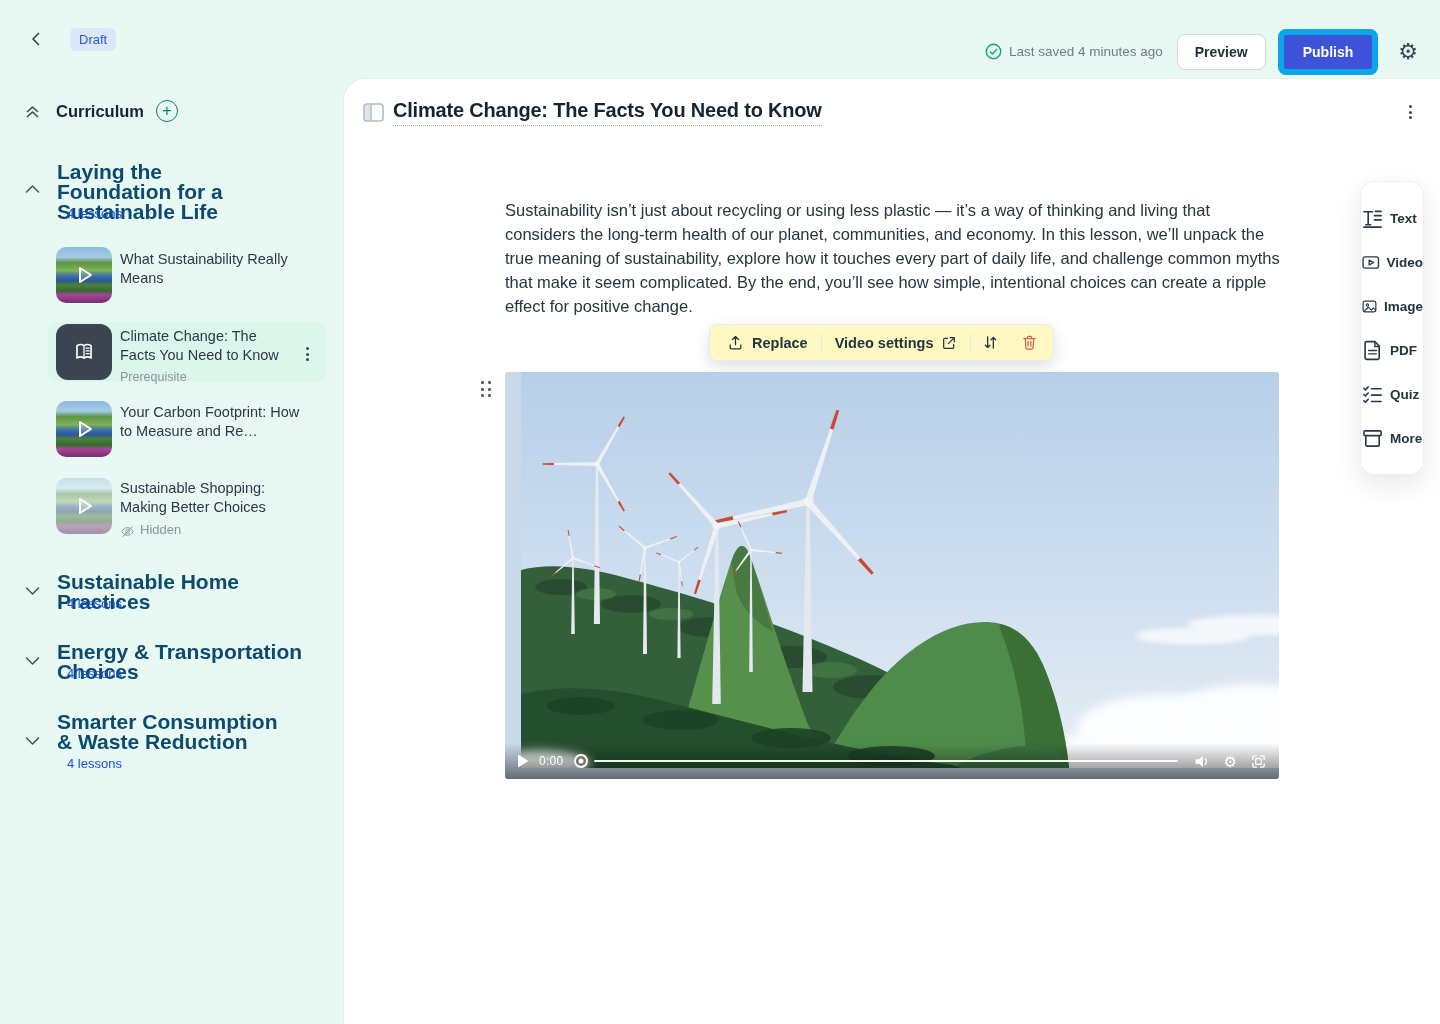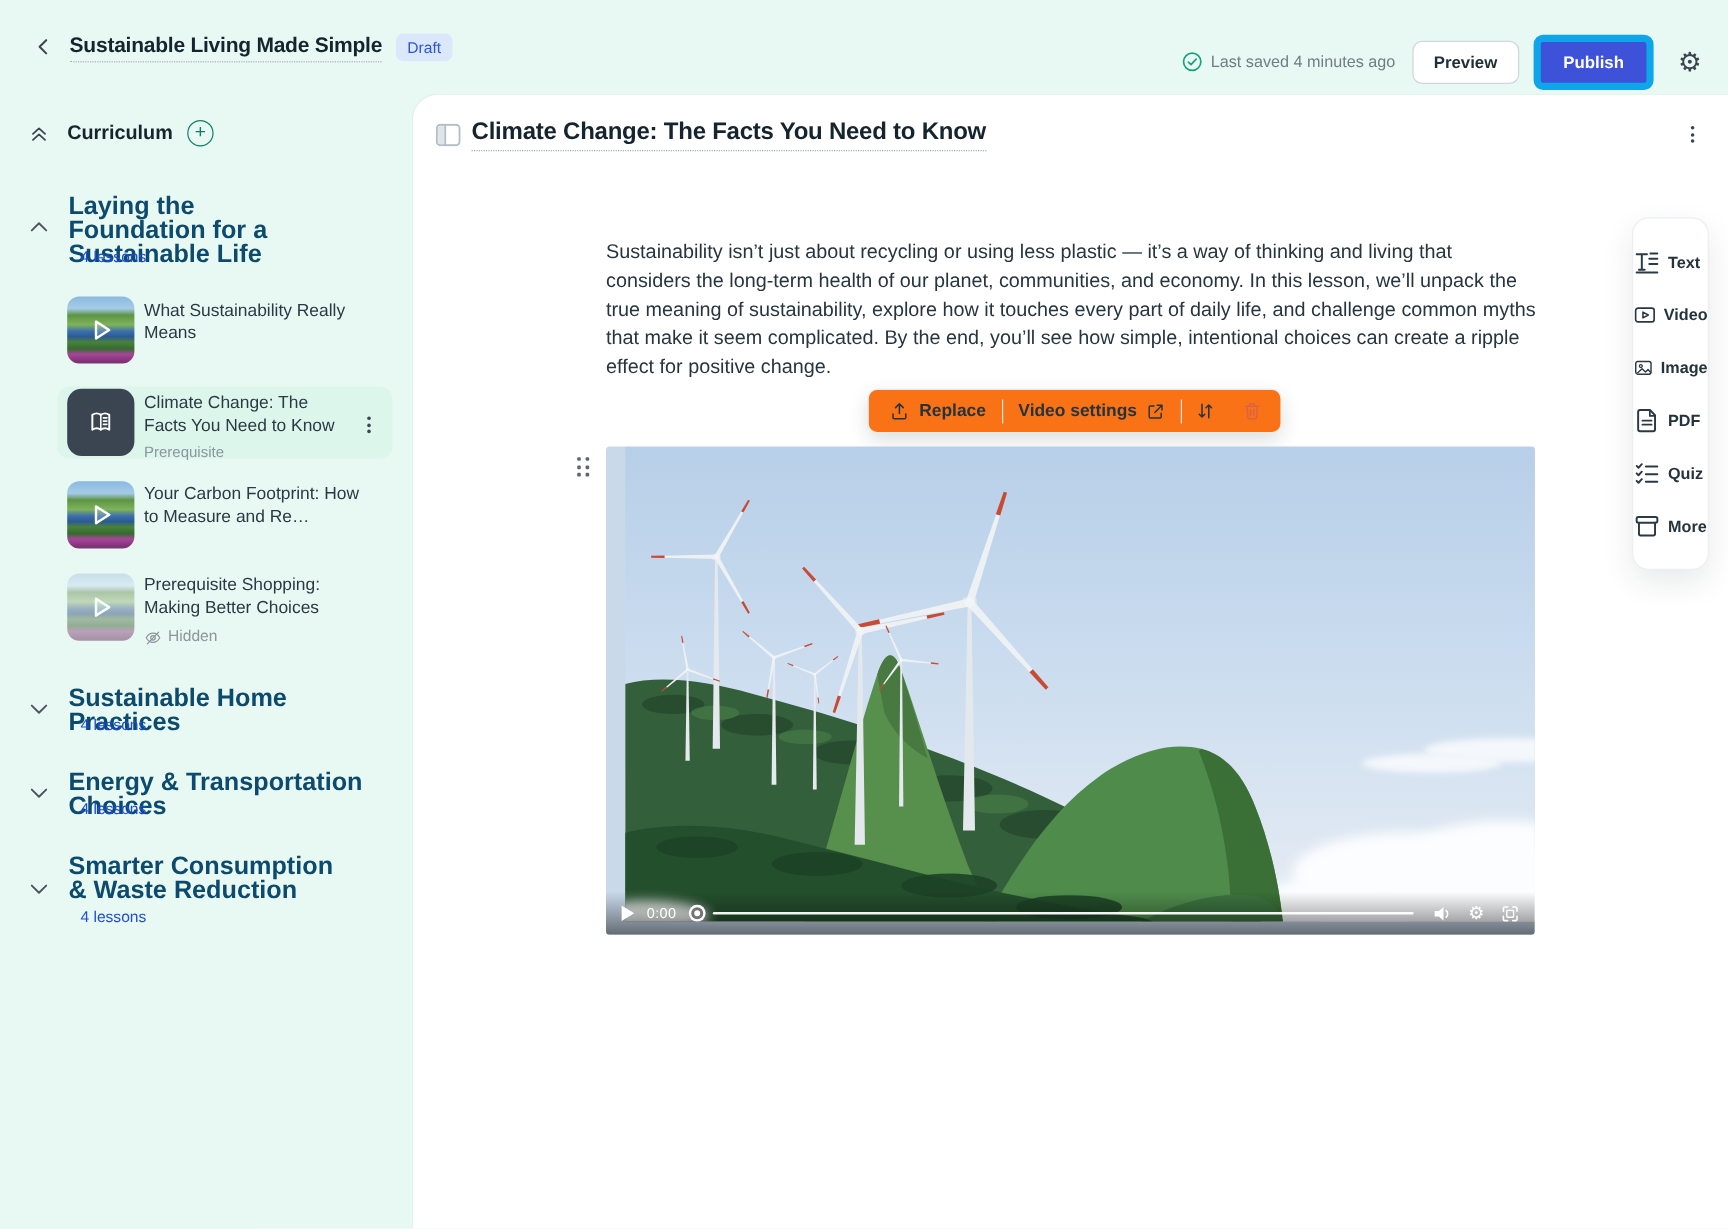--- a/index.html
+++ b/index.html
@@ -47,21 +47,21 @@
   .kebab i { width:3px; height:3px; border-radius:50%; background:#39454f; }
   .sel-kebab { position:absolute; right:14px; top:21px; }
 
   
   .main-panel { position:absolute; top:78px; left:343px; right:0; bottom:0; background:#fff; border-radius:22px 0 0 0; border:1px solid #e2efe9; border-right:none; border-bottom:none; }
   .panel-toggle { position:absolute; left:19px; top:24px; cursor:pointer; }
   .doc-title { position:absolute; left:49px; top:20px; font-size:20px; font-weight:700; letter-spacing:-.2px; color:#15242e; border-bottom:1.5px dotted #a4b0b7; padding-bottom:3px; cursor:text; }
   .doc-kebab { position:absolute; right:24px; top:22px; }
   .paragraph { position:absolute; left:161px; top:119px; width:776px; font-size:16.5px; line-height:24px; color:#27353f; cursor:text; }
 
-  .vid-toolbar { position:absolute; left:379px; top:245px; height:37px; background:#f97316; border:1px solid #e9ecef; border-radius:8px; box-shadow:0 6px 16px rgba(22,34,44,.14); display:flex; align-items:center; padding:0 4px; }
+  .vid-toolbar { position:absolute; left:365px; top:245px; height:37px; background:#fef9c3; border:1px solid #e9ecef; border-radius:8px; box-shadow:0 6px 16px rgba(22,34,44,.14); display:flex; align-items:center; padding:0 4px; }
   .vt-item { display:flex; align-items:center; gap:8px; font-size:14.5px; font-weight:600; color:#25333c; padding:0 13px; cursor:pointer; height:100%; }
   .vt-div { width:1px; height:20px; background:#e3e7ea; }
   .vt-icon-btn { padding:0 11px; display:flex; align-items:center; cursor:pointer; height:100%; }
 
   .drag-handle { position:absolute; left:133px; top:298px; display:grid; grid-template-columns:3px 3px; gap:3.5px; cursor:grab; padding:4px; }
   .drag-handle i { width:3px; height:3px; background:#5b6770; border-radius:1px; }
 
   .video-block { position:absolute; left:161px; top:293px; width:774px; height:407px; border-radius:3px; overflow:hidden; background:#c9d9ea; cursor:pointer;padding-left:16px; }
   .vid-controls { position:absolute; left:0; right:0; bottom:0; height:36px; display:flex; align-items:center; gap:10px; padding:0 12px; background:linear-gradient(180deg, rgba(0,0,0,0), rgba(0,0,0,.5)); color:#fff; }
   .vc-time { font-size:12px; letter-spacing:.3px; }
@@ -77,21 +77,20 @@
 </style>
 </head>
 <body>
 
 <div class="app-header">
   <div class="back-btn">
     <svg width="16" height="16" viewBox="0 0 16 16">
         <path d="M10.5 2.5 L5 8 L10.5 13.5" fill="none" stroke="#39454f" stroke-width="1.7" stroke-linecap="round" stroke-linejoin="round"></path>
       </svg>
   </div>
-  <div class="course-title">Sustainable Living Made Simple</div>
   <div class="draft-badge">Draft</div>
   <div class="header-right">
     <div class="saved-status">
       <svg width="17" height="17" viewBox="0 0 17 17">
           <circle cx="8.5" cy="8.5" r="7.2" fill="none" stroke="#1aa179" stroke-width="1.4"></circle>
           <path d="M5.3 8.7 l2.2 2.2 L11.8 6.3" fill="none" stroke="#1aa179" stroke-width="1.4" stroke-linecap="round" stroke-linejoin="round"></path>
         </svg>
       <span>Last saved 4 minutes ago</span>
     </div>
     <button class="btn btn-preview">Preview</button>
@@ -153,21 +152,21 @@
   <div class="lesson-text" style="top:325px">Your Carbon Footprint: How to Measure and Re…</div>
 
   <div class="thumb faded" style="left:56px; top:400px">
     <div class="play-ov">
         <svg width="28" height="28" viewBox="0 0 28 28">
           <polygon points="10,7 21,14 10,21" fill="rgba(255,255,255,.2)" stroke="#fff" stroke-width="2" stroke-linejoin="round"></polygon>
         </svg>
       </div>
   </div>
   <div class="lesson-text" style="top:401px">
-    <span>Prerequisite Shopping: Making Better Choices</span>
+    <span>Sustainable Shopping: Making Better Choices</span>
     <div class="hidden-row">
       <svg width="15" height="15" viewBox="0 0 24 24">
           <path d="M3 12 C5.5 7.5 9 5.8 12 5.8 C15 5.8 18.5 7.5 21 12 C18.5 16.5 15 18.2 12 18.2 C9 18.2 5.5 16.5 3 12 Z" fill="none" stroke="#8a969e" stroke-width="1.6"></path>
           <circle cx="12" cy="12" r="3" fill="none" stroke="#8a969e" stroke-width="1.6"></circle>
           <path d="M4.5 20 L19.5 4.5" stroke="#8a969e" stroke-width="1.6" stroke-linecap="round"></path>
         </svg>
       <span>Hidden</span>
     </div>
   </div>
 

